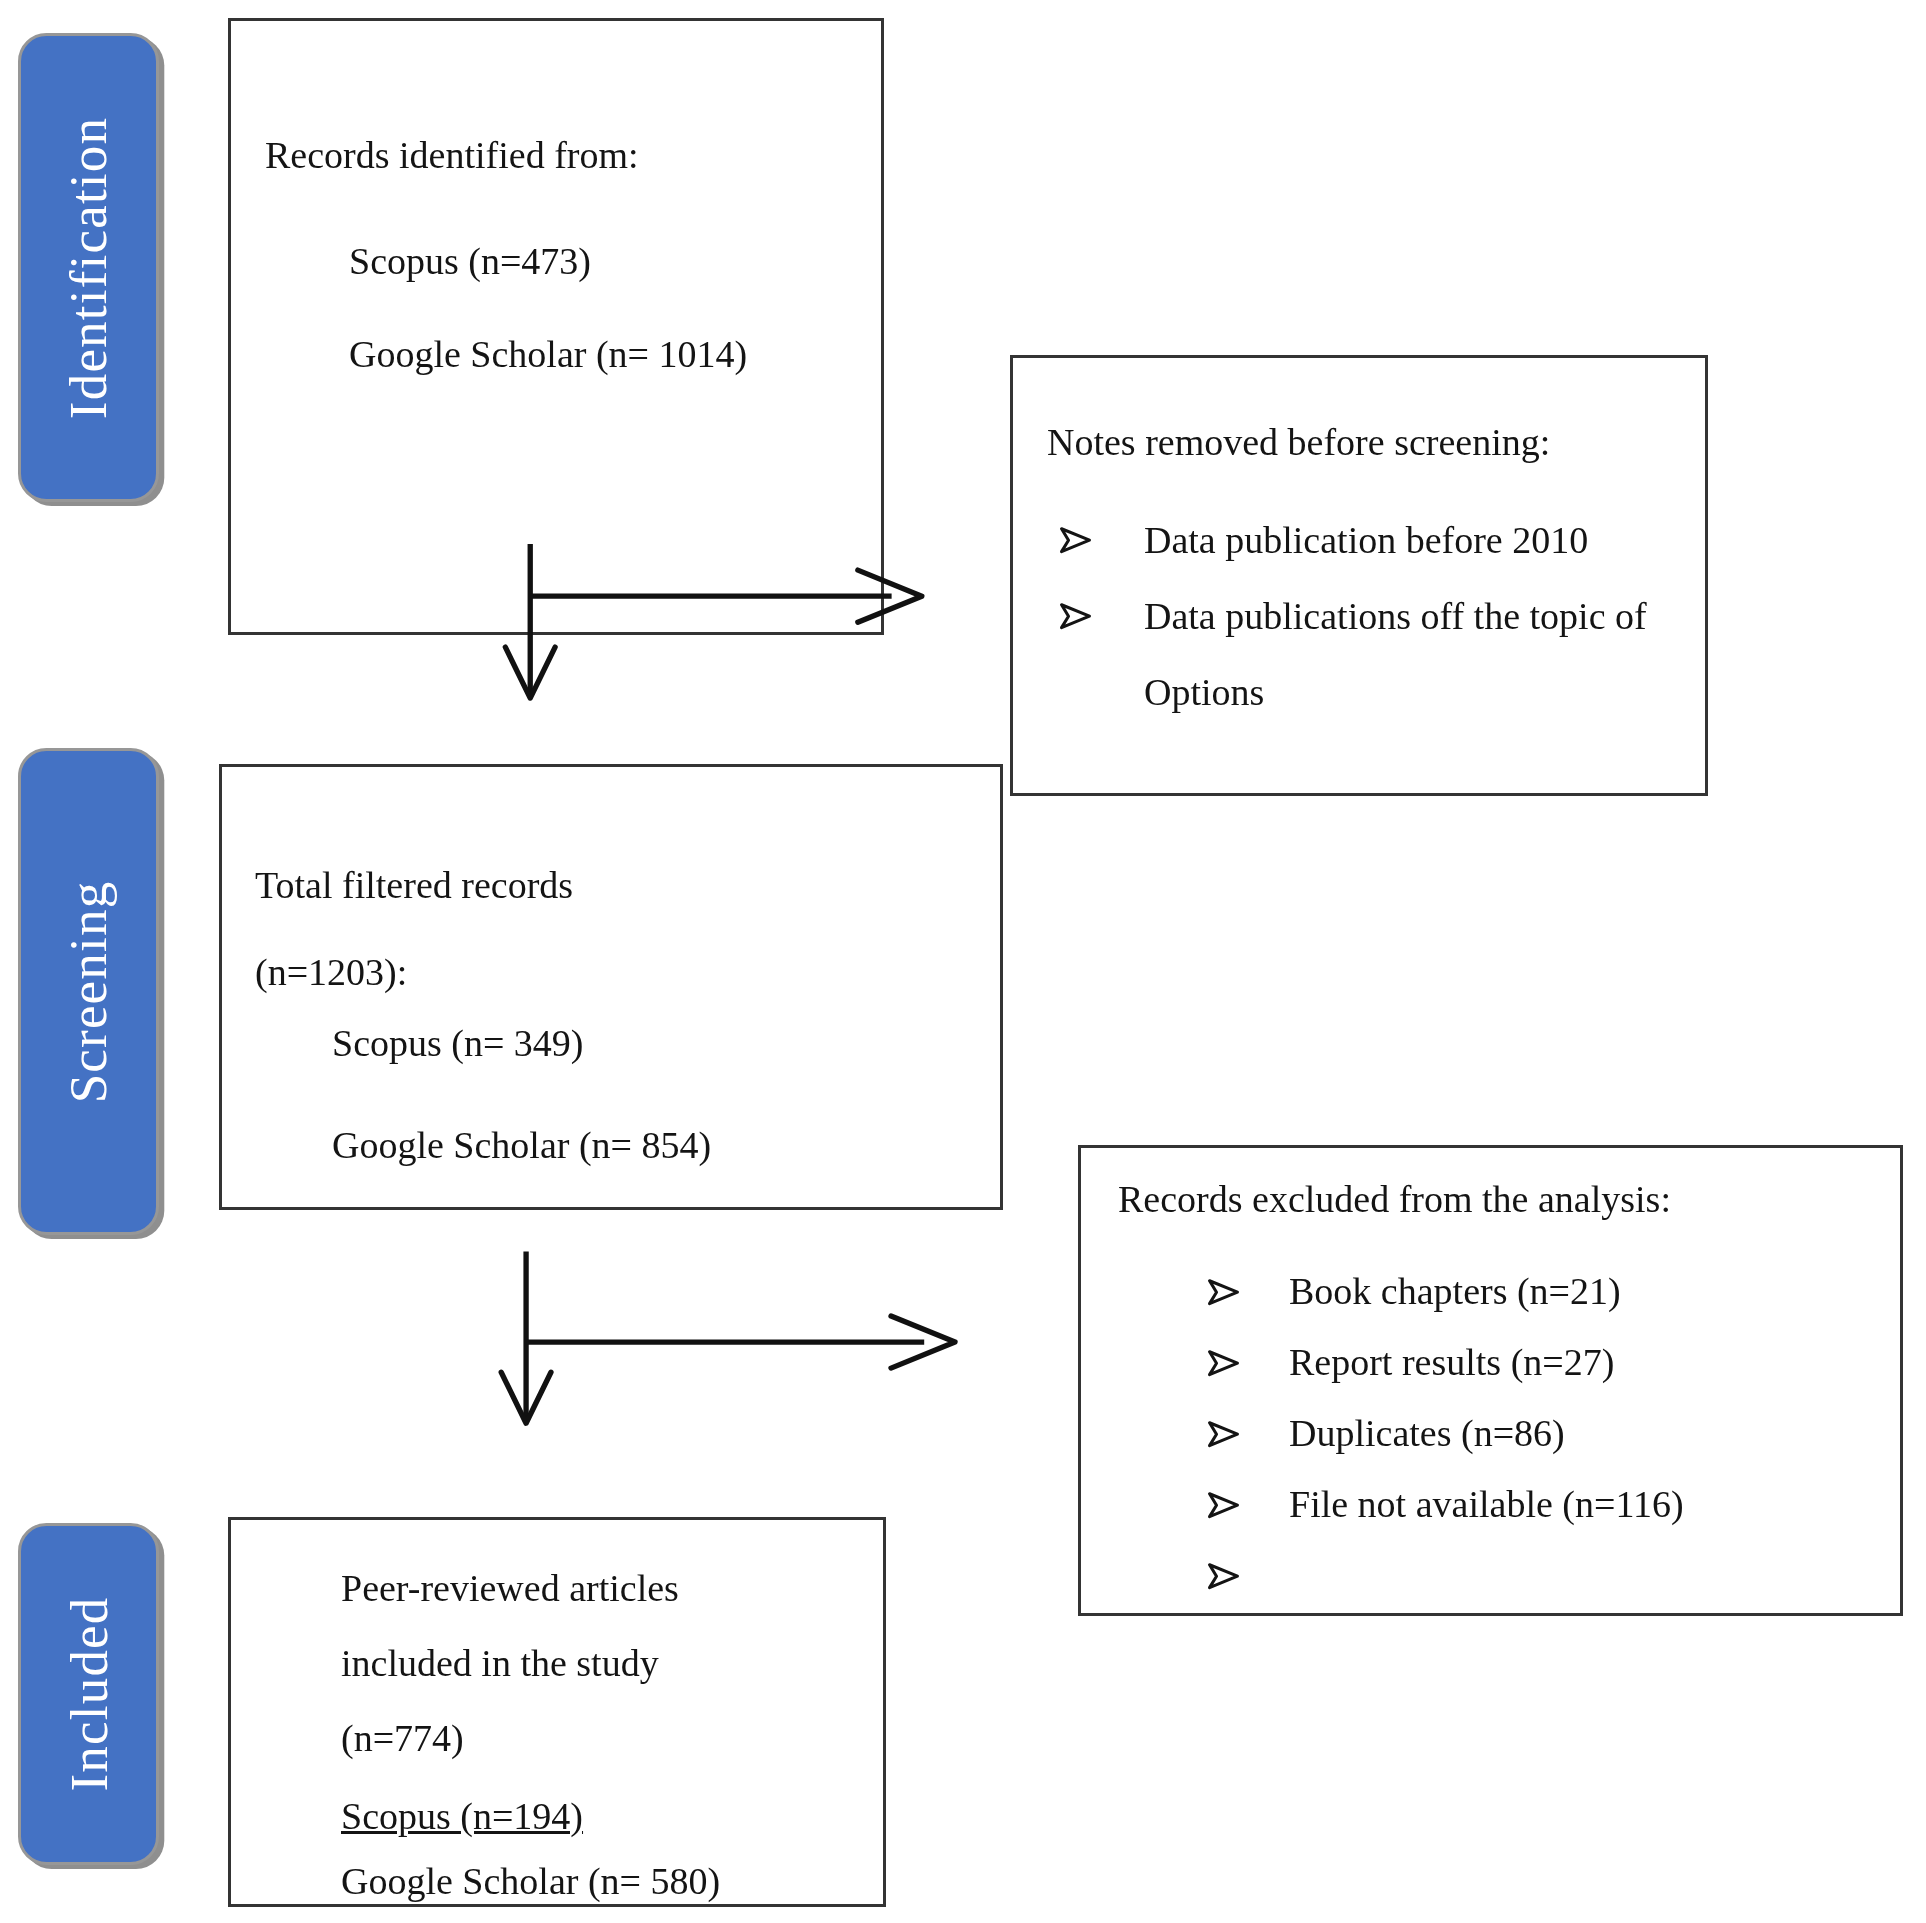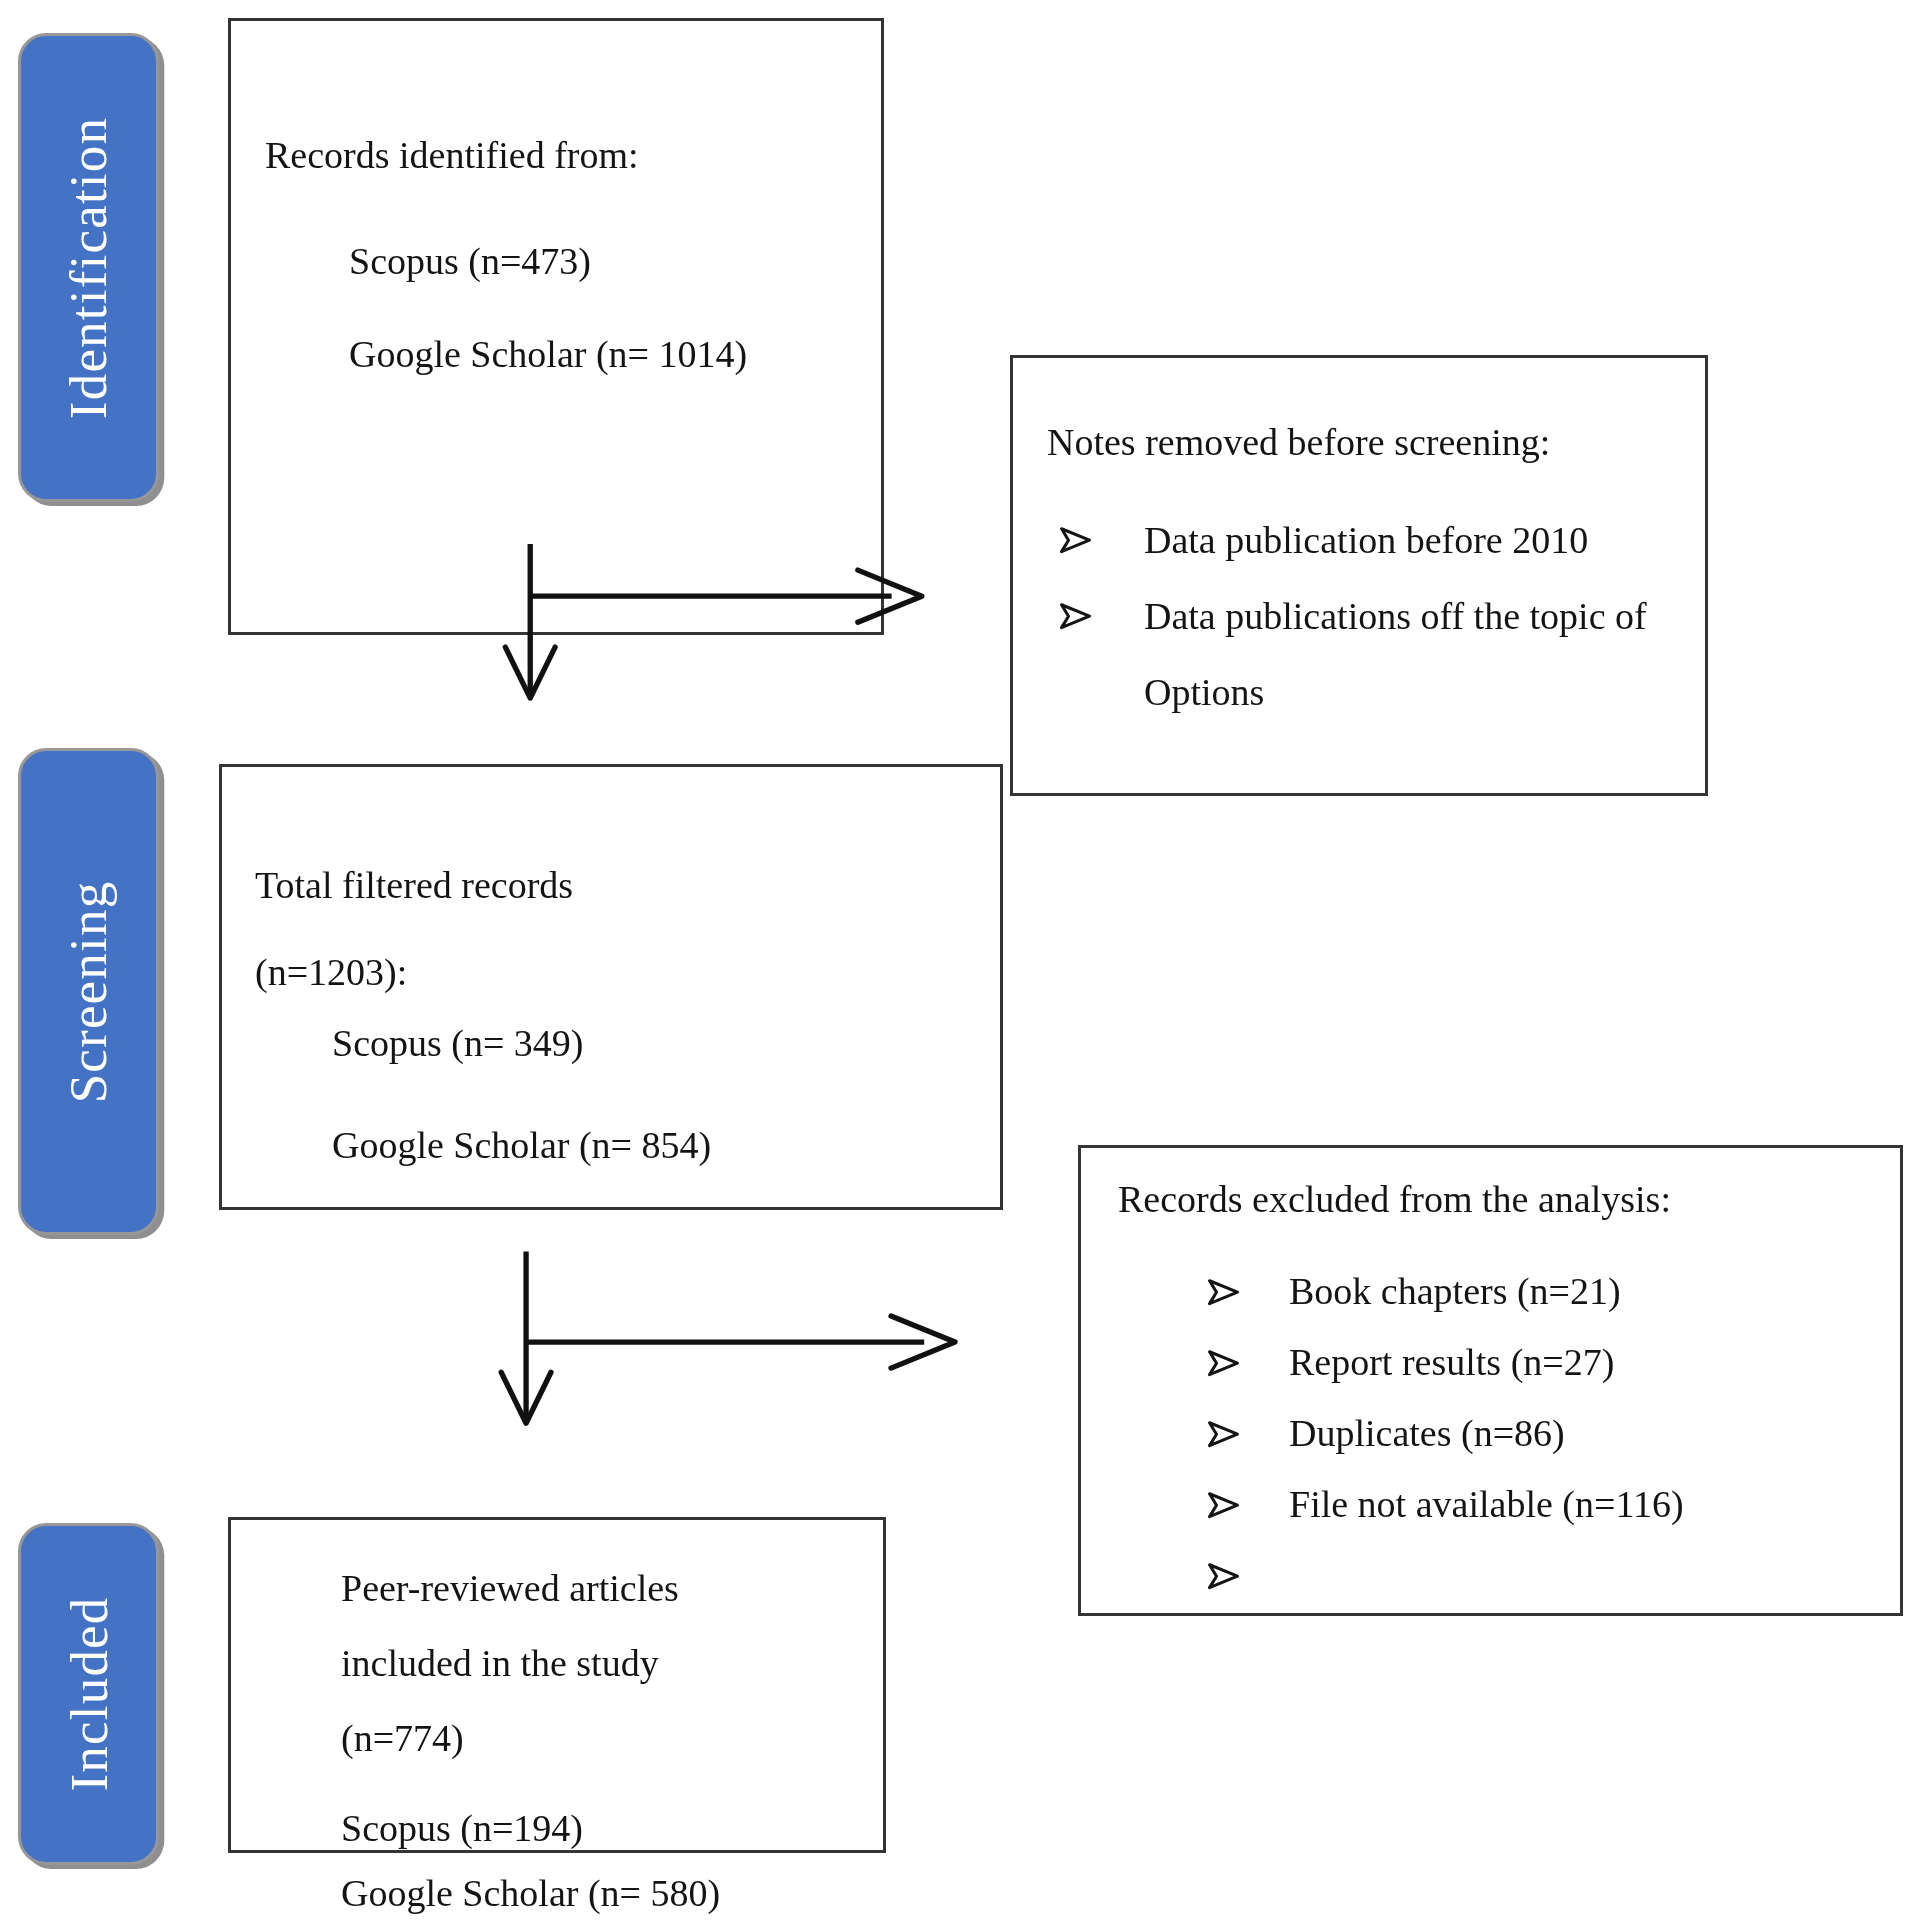--- a/index.html
+++ b/index.html
@@ -54,25 +54,25 @@
 
   #box-filtered { left: 219px; top: 764px; width: 784px; height: 446px; padding: 95px 0 0 33px; }
   #box-filtered .t2 { margin-top: 41px; }
   #box-filtered .item { margin-left: 77px; }
   #box-filtered .i1 { margin-top: 25px; }
   #box-filtered .i2 { margin-top: 56px; }
 
   #box-excluded { left: 1078px; top: 1105px; width: 825px; height: 471px; padding: 28.4px 0 0 37px; margin-top: 40px; }
   #box-excluded .bullets { margin-top: 34px; margin-left: 89px; }
 
-  #box-included { left: 228px; top: 1517px; width: 658px; height: 336px; padding: 46px 0 0 110px; }
+  #box-included { left: 228px; top: 1517px; width: 658px; height: 390px; padding: 46px 0 0 110px; }
   #box-included .line { line-height: 44px; }
   #box-included .t2 { margin-top: 31px; }
   #box-included .t3 { margin-top: 31px; }
-  #box-included .i1 { margin-top: 46px; }
+  #box-included .i1 { margin-top: 34px; text-decoration: underline; }
   #box-included .i2 { margin-top: 21.3px; }
 
   
   .bullet-row { display: flex; align-items: flex-start; }
   .bullet-icon { flex: 0 0 auto; }
   #box-notes .bullet-row { line-height: 76px; gap: 18px; }
   #box-notes .bullet-icon { width: 33px; height: 28.4px; margin-top: 24px; margin-left: 12px; }
   #box-notes .bullet-text { margin-left: 34px; max-width: 622px; white-space: normal; }
   #box-excluded .bullet-row { line-height: 71px; }
   #box-excluded .bullet-icon { width: 33px; height: 28.4px; margin-top: 21.3px; }

